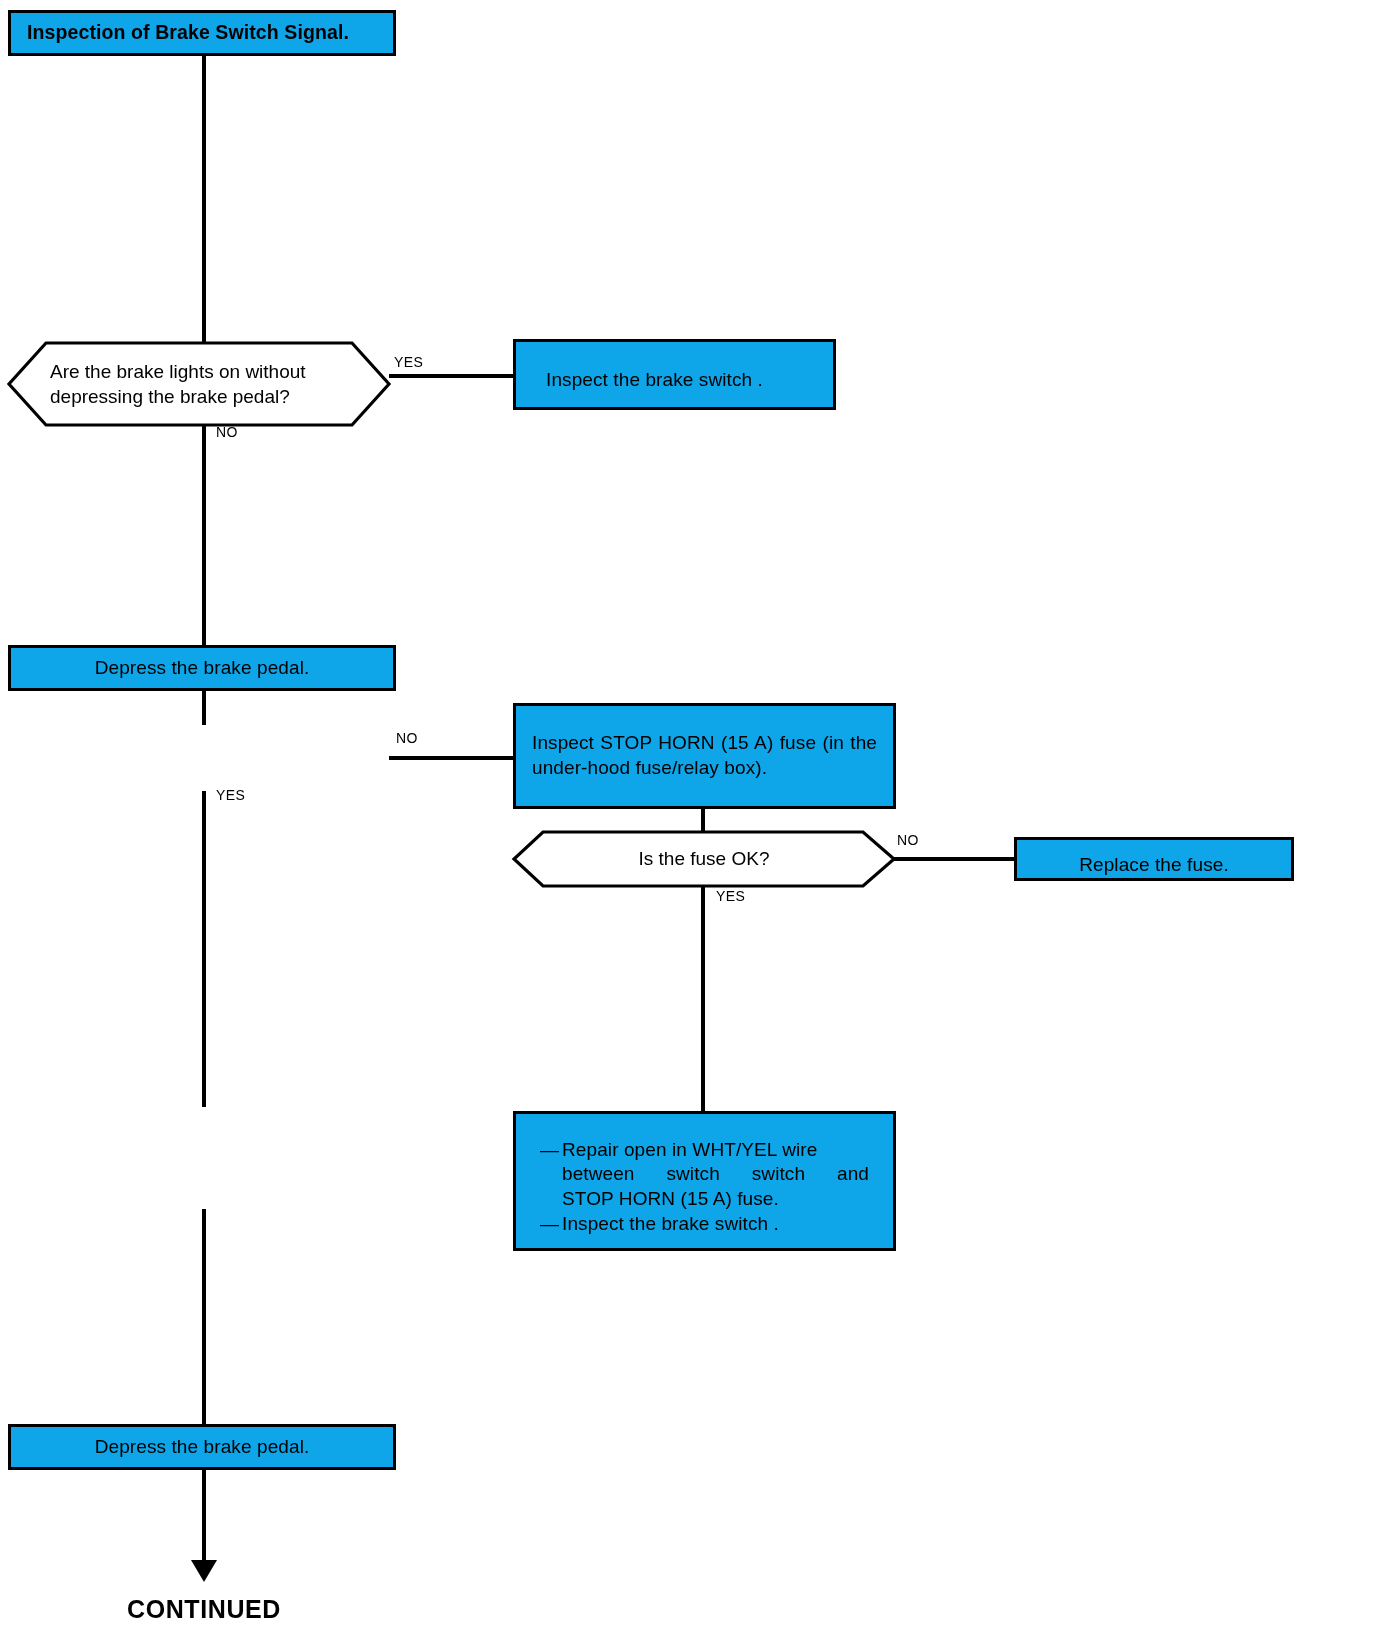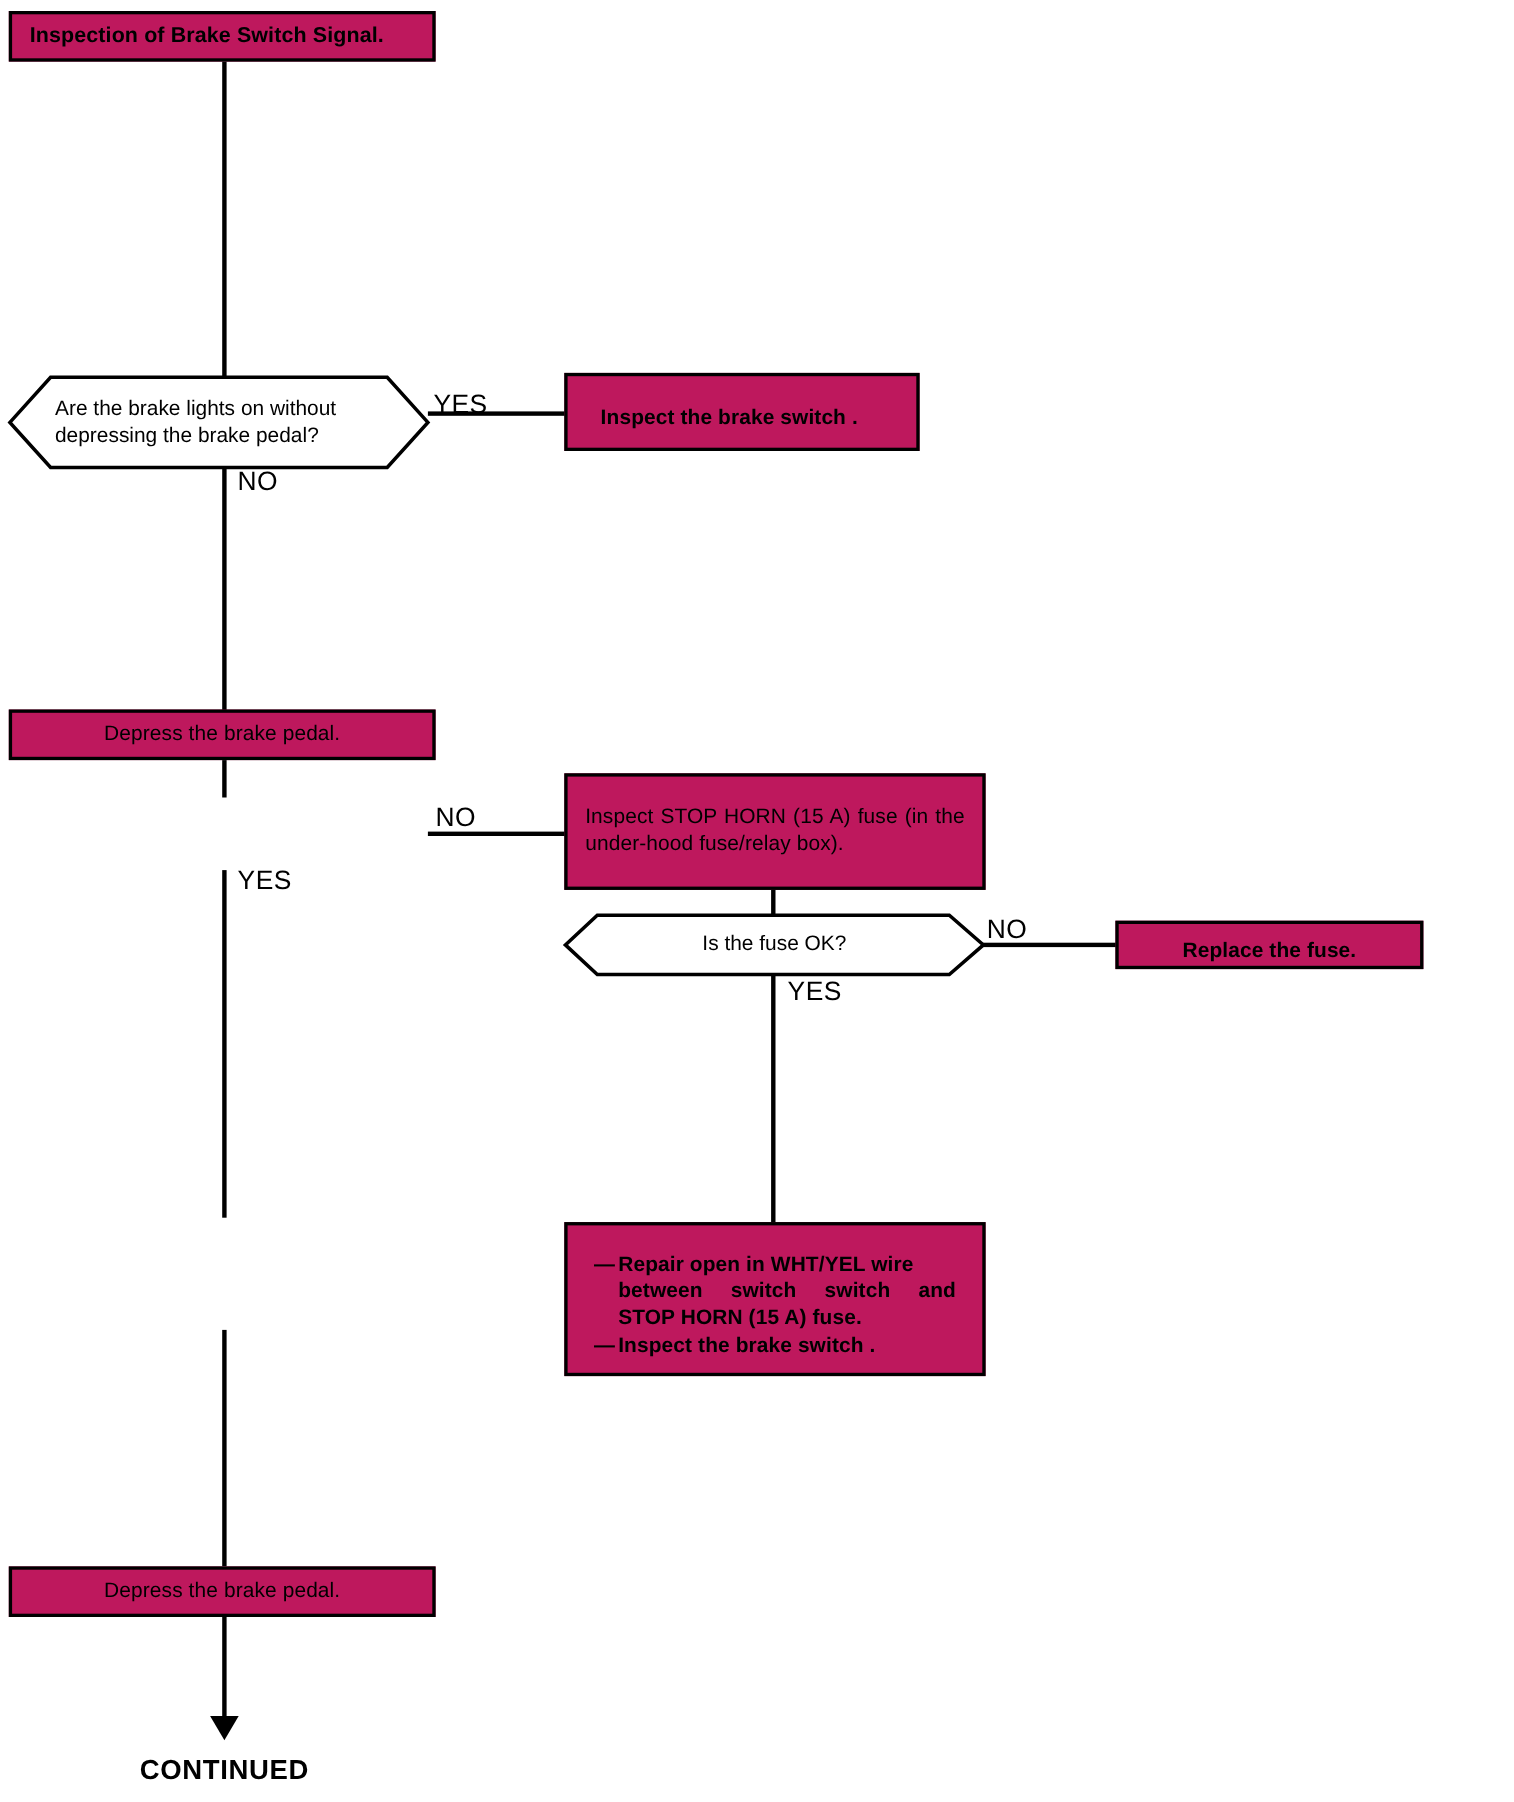--- a/index.html
+++ b/index.html
@@ -15,37 +15,37 @@
     position: relative;
     width: 1376px;
     height: 1638px;
     background: #ffffff;
     overflow: hidden;
   }
   
   .node {
     position: absolute;
     box-sizing: border-box;
-    background: #be185d;
+    background: #0ea5e9;
   }
   .rect {
     border: 3px solid #000000;
     display: flex;
     align-items: center;
   }
   .rect .txt {
     width: 100%;
     padding: 0 16px;
     line-height: 1.30;
     font-size: 19px;
     letter-spacing: 0.1px;
   }
   .center .txt { text-align: center; }
   .justify .txt { text-align: justify; text-align-last: left; }
-  .bold .txt { font-weight: bold; margin-top: 12px; }
+  .bold .txt { font-weight: normal; margin-top: 12px; }
   .titlebox .txt { font-weight: bold; font-size: 19.5px; }
 
   
   .hex {
     position: absolute;
   }
   .hex svg { display: block; }
   .hex .hextext {
     position: absolute;
     left: 0; top: 0;
@@ -67,21 +67,21 @@
     background: #000000;
   }
   .hline {
     position: absolute;
     height: 4px;
     background: #000000;
   }
   
   .blabel {
     position: absolute;
-    font-size: 24px;
+    font-size: 14px;
     font-weight: normal;
     letter-spacing: 0.4px;
   }
   .arrowhead {
     position: absolute;
     width: 0; height: 0;
     border-left: 13px solid transparent;
     border-right: 13px solid transparent;
     border-top: 22px solid #000000;
   }

